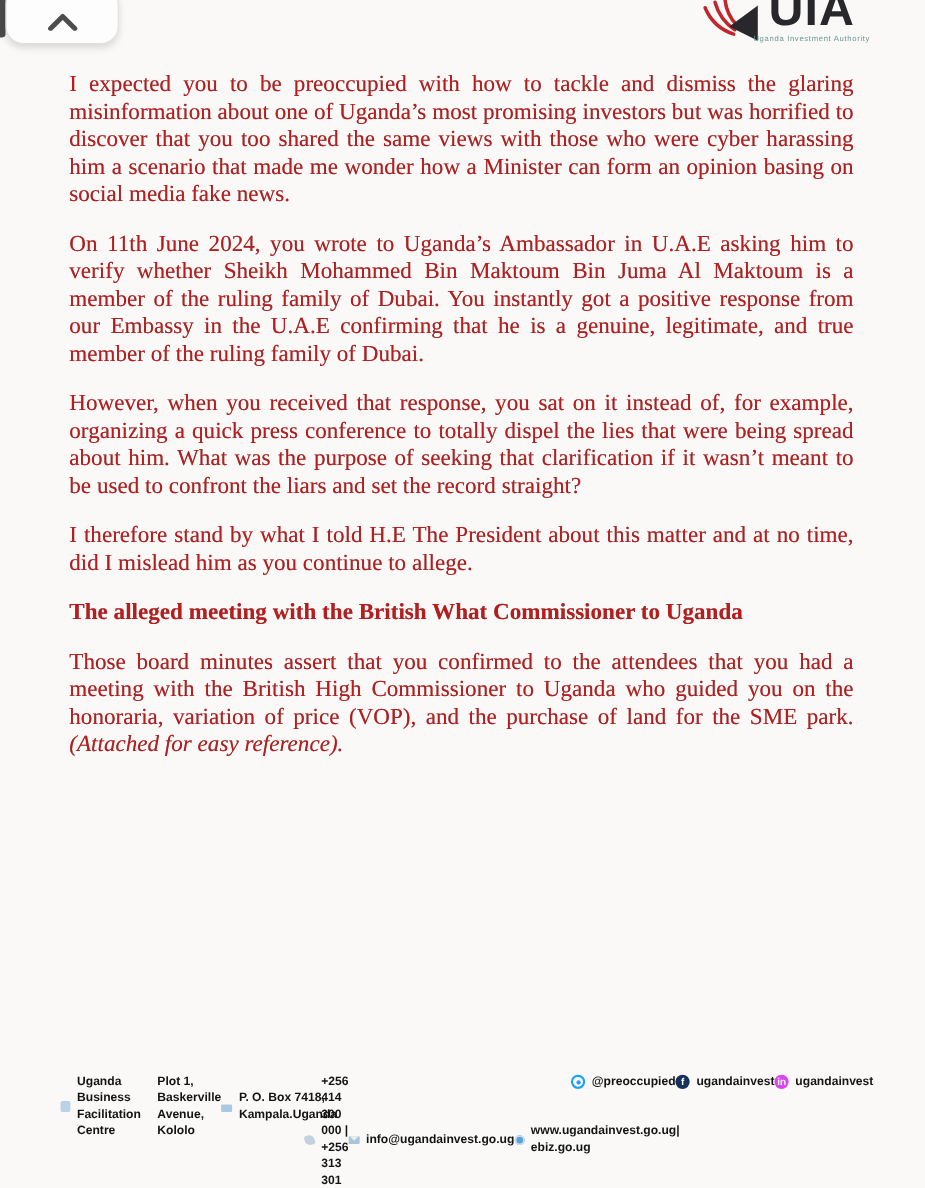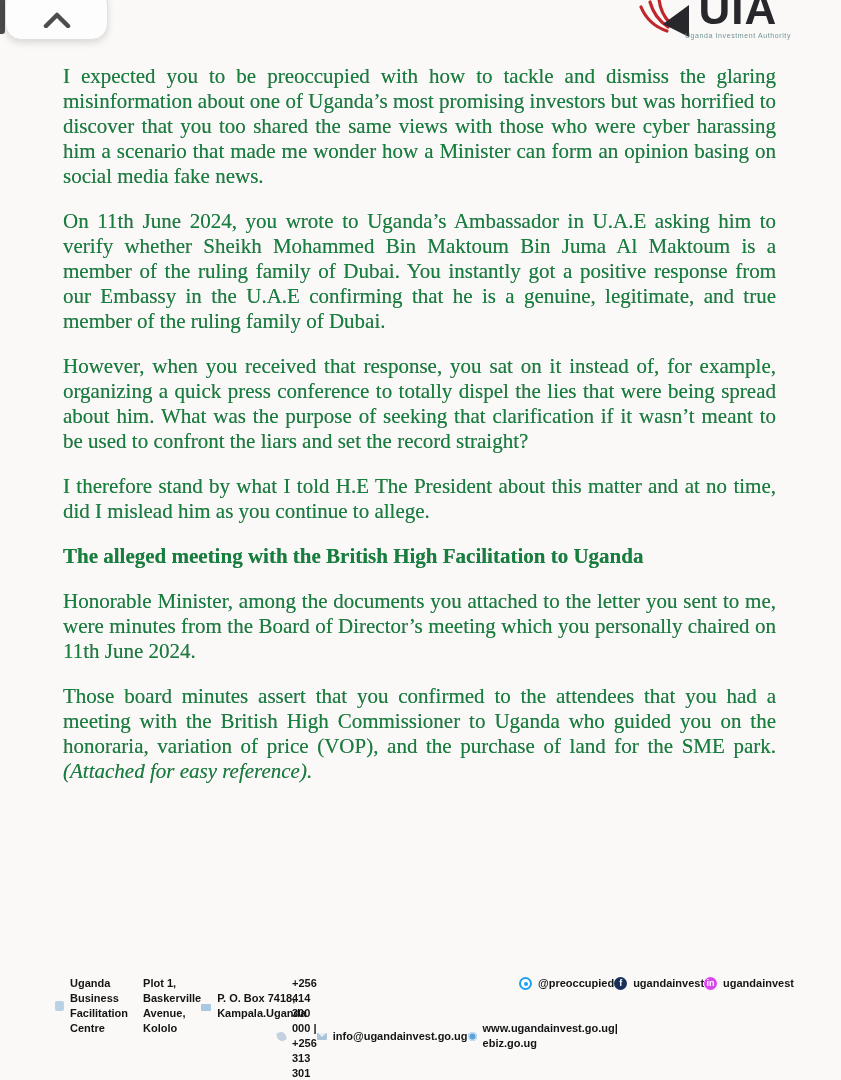--- a/index.html
+++ b/index.html
@@ -37,21 +37,21 @@
     font-size:44px;line-height:44px;letter-spacing:1px;color:#28282c;
   }
   .logo-tagline{
     font-family:"Liberation Sans", sans-serif;font-size:7px;letter-spacing:.6px;
     color:#6e9593;margin-top:1px;white-space:nowrap;
   }
 
   
   .letter{
     position:absolute;left:63px;top:64px;width:713px;
-    font-size:21px;line-height:25px;color:#15803d;
+    font-size:21px;line-height:25px;color:#b91c1c;
     text-align:justify;
     text-shadow:0 0 .4px rgba(20,20,20,.45);
   }
   .letter p{margin:0 0 20px 0;}
   .letter .heading{font-weight:bold;}
   .letter em{}
 
   
   .footer{
     position:absolute;left:55px;top:976px;width:740px;
@@ -110,22 +110,21 @@
       <div class="logo-text">UIA</div>
       <div class="logo-tagline">Uganda Investment Authority</div>
     </div>
   </div>
 
   <div class="letter">
     <p>I expected you to be preoccupied with how to tackle and dismiss the glaring misinformation about one of Uganda’s most promising investors but was horrified to discover that you too shared the same views with those who were cyber harassing him a scenario that made me wonder how a Minister can form an opinion basing on social media fake news.</p>
     <p>On 11th June 2024, you wrote to Uganda’s Ambassador in U.A.E asking him to verify whether Sheikh Mohammed Bin Maktoum Bin Juma Al Maktoum is a member of the ruling family of Dubai. You instantly got a positive response from our Embassy in the U.A.E confirming that he is a genuine, legitimate, and true member of the ruling family of Dubai.</p>
     <p>However, when you received that response, you sat on it instead of, for example, organizing a quick press conference to totally dispel the lies that were being spread about him. What was the purpose of seeking that clarification if it wasn’t meant to be used to confront the liars and set the record straight?</p>
     <p>I therefore stand by what I told H.E The President about this matter and at no time, did I mislead him as you continue to allege.</p>
-    <p class="heading">The alleged meeting with the British High Facilitation to Uganda</p>
-    <p>Honorable Minister, among the documents you attached to the letter you sent to me, were minutes from the Board of Director’s meeting which you personally chaired on 11th June 2024.</p>
+    <p class="heading">The alleged meeting with the British What Commissioner to Uganda</p>
     <p><span>Those board minutes assert that you confirmed to the attendees that you had a meeting with the British High Commissioner to Uganda who guided you on the honoraria, variation of price (VOP), and the purchase of land for the SME park. </span><em>(Attached for easy reference).</em></p>
   </div>
 
   <div class="footer">
     <div class="f-col f-col1">
       <div class="f-row">
         <span class="ic-sq"></span>
         <span>Uganda Business Facilitation Centre</span>
       </div>
       <div class="f-row">

